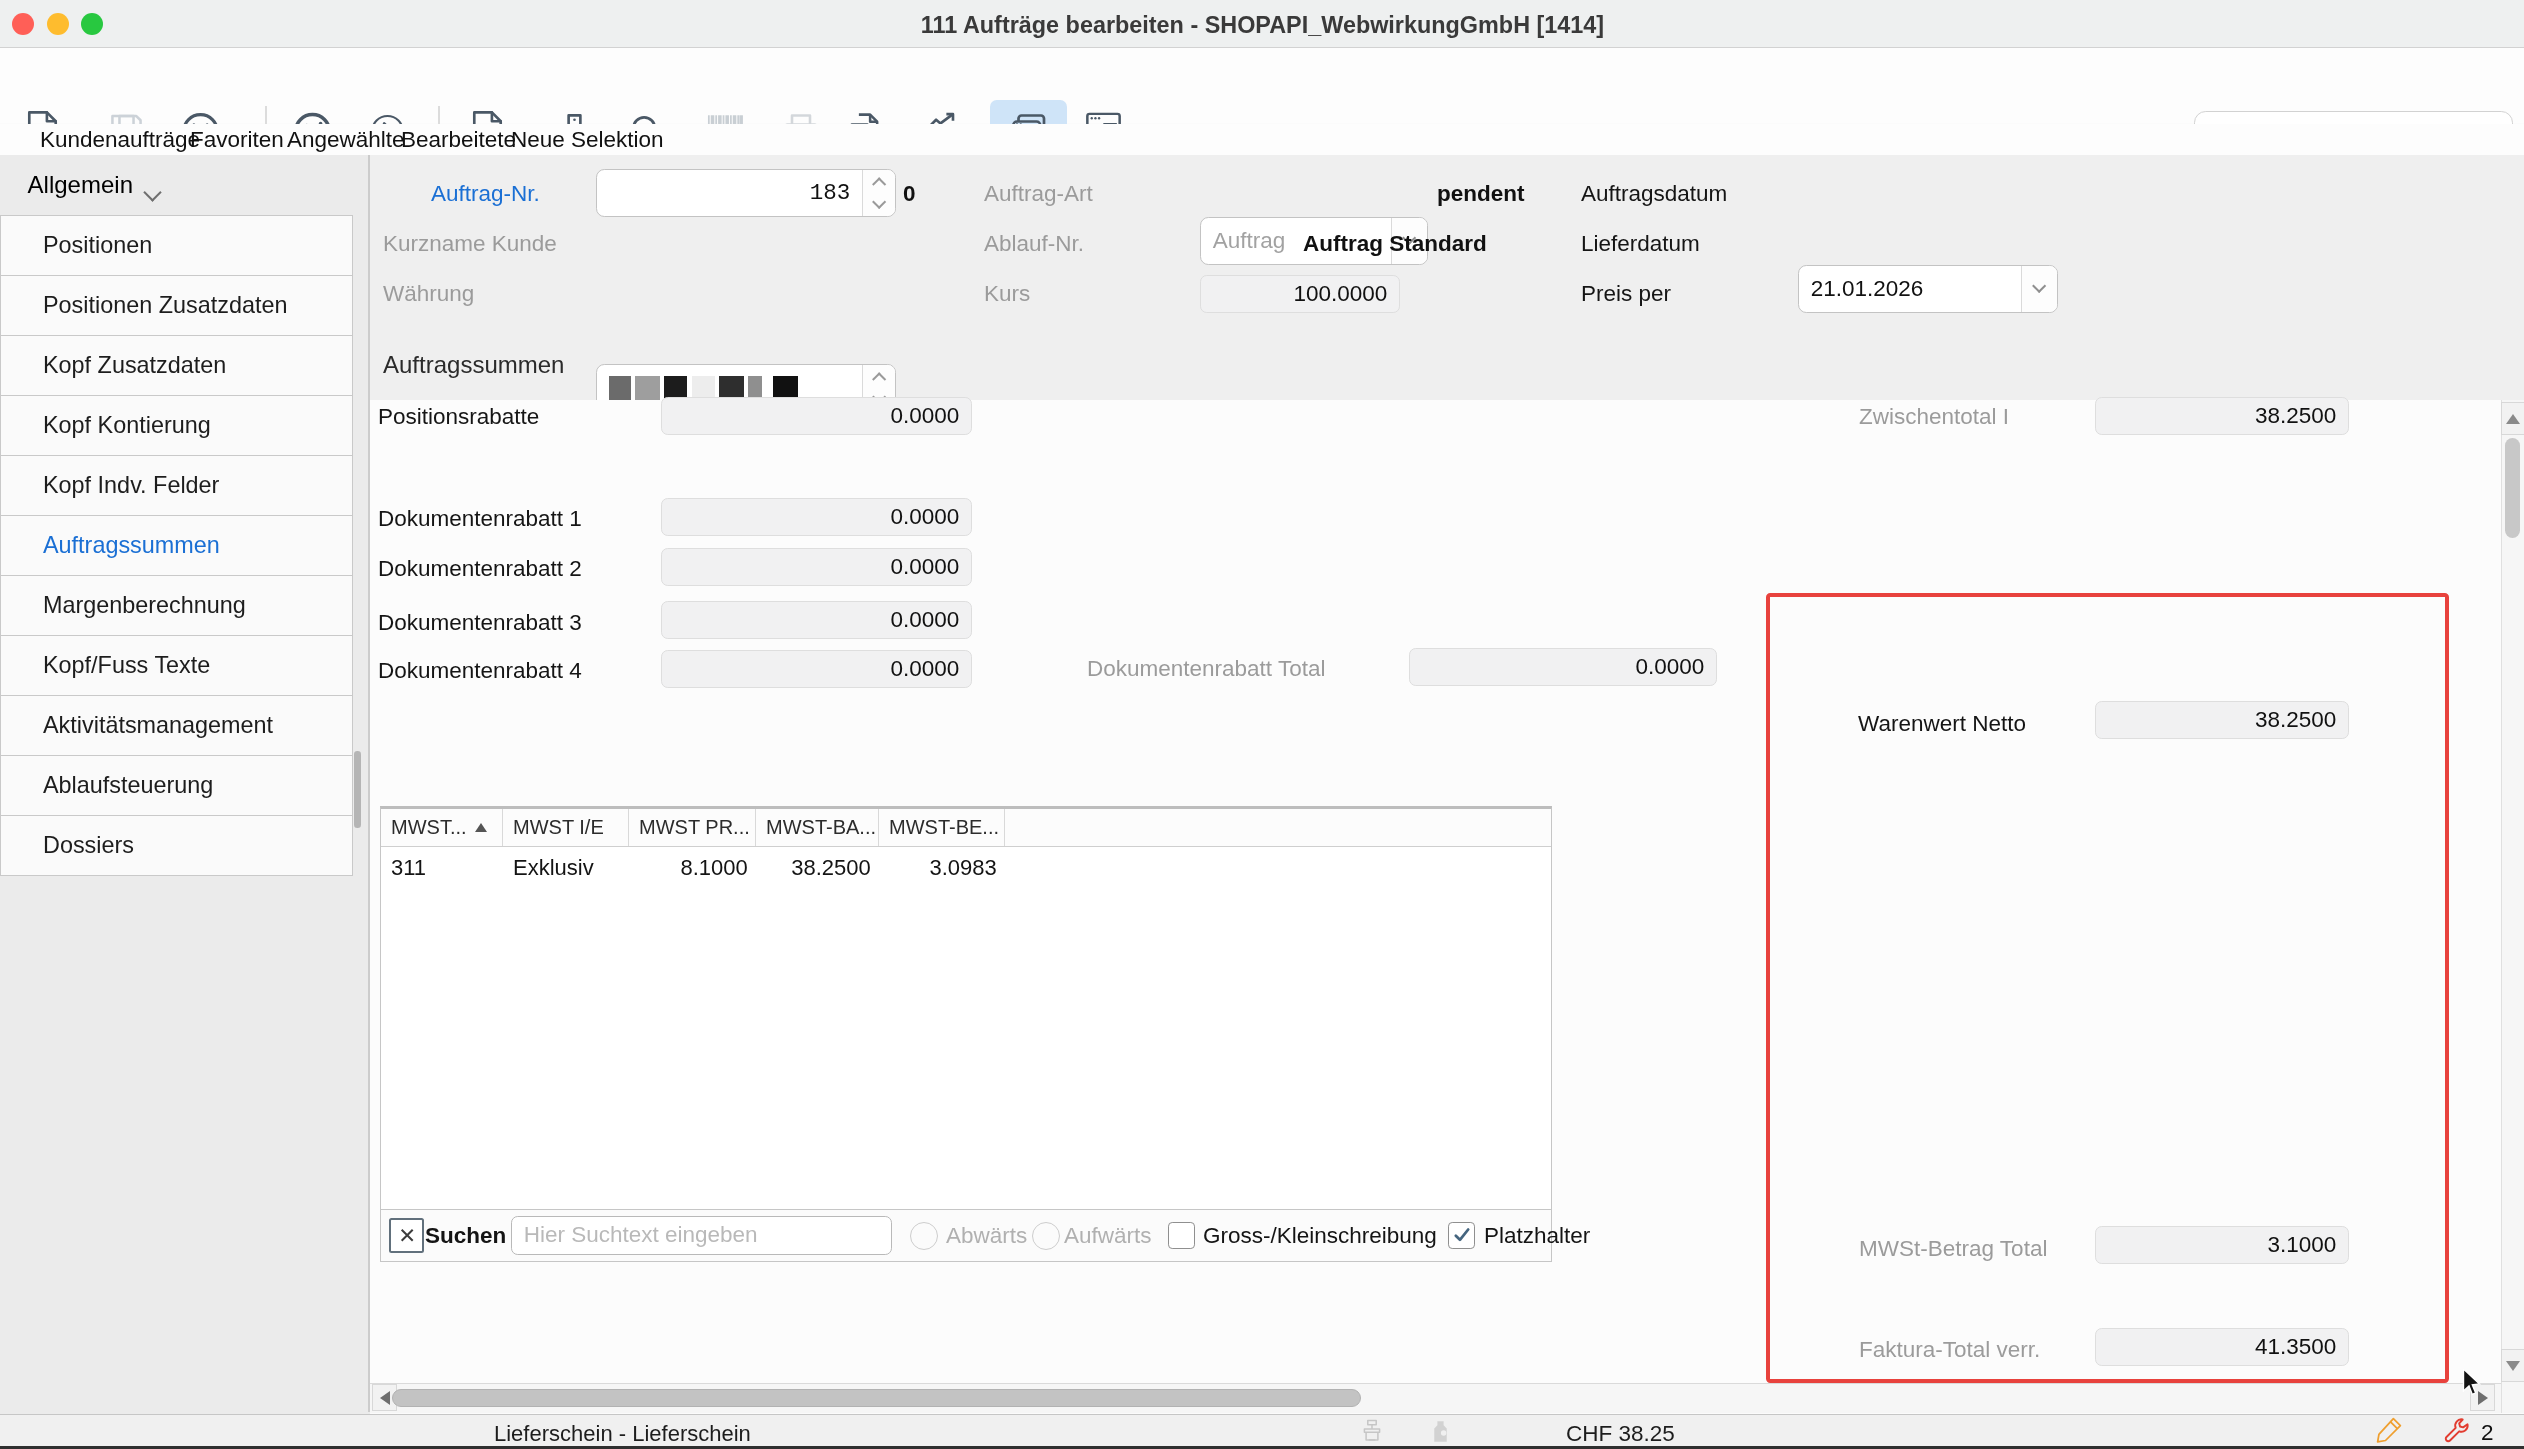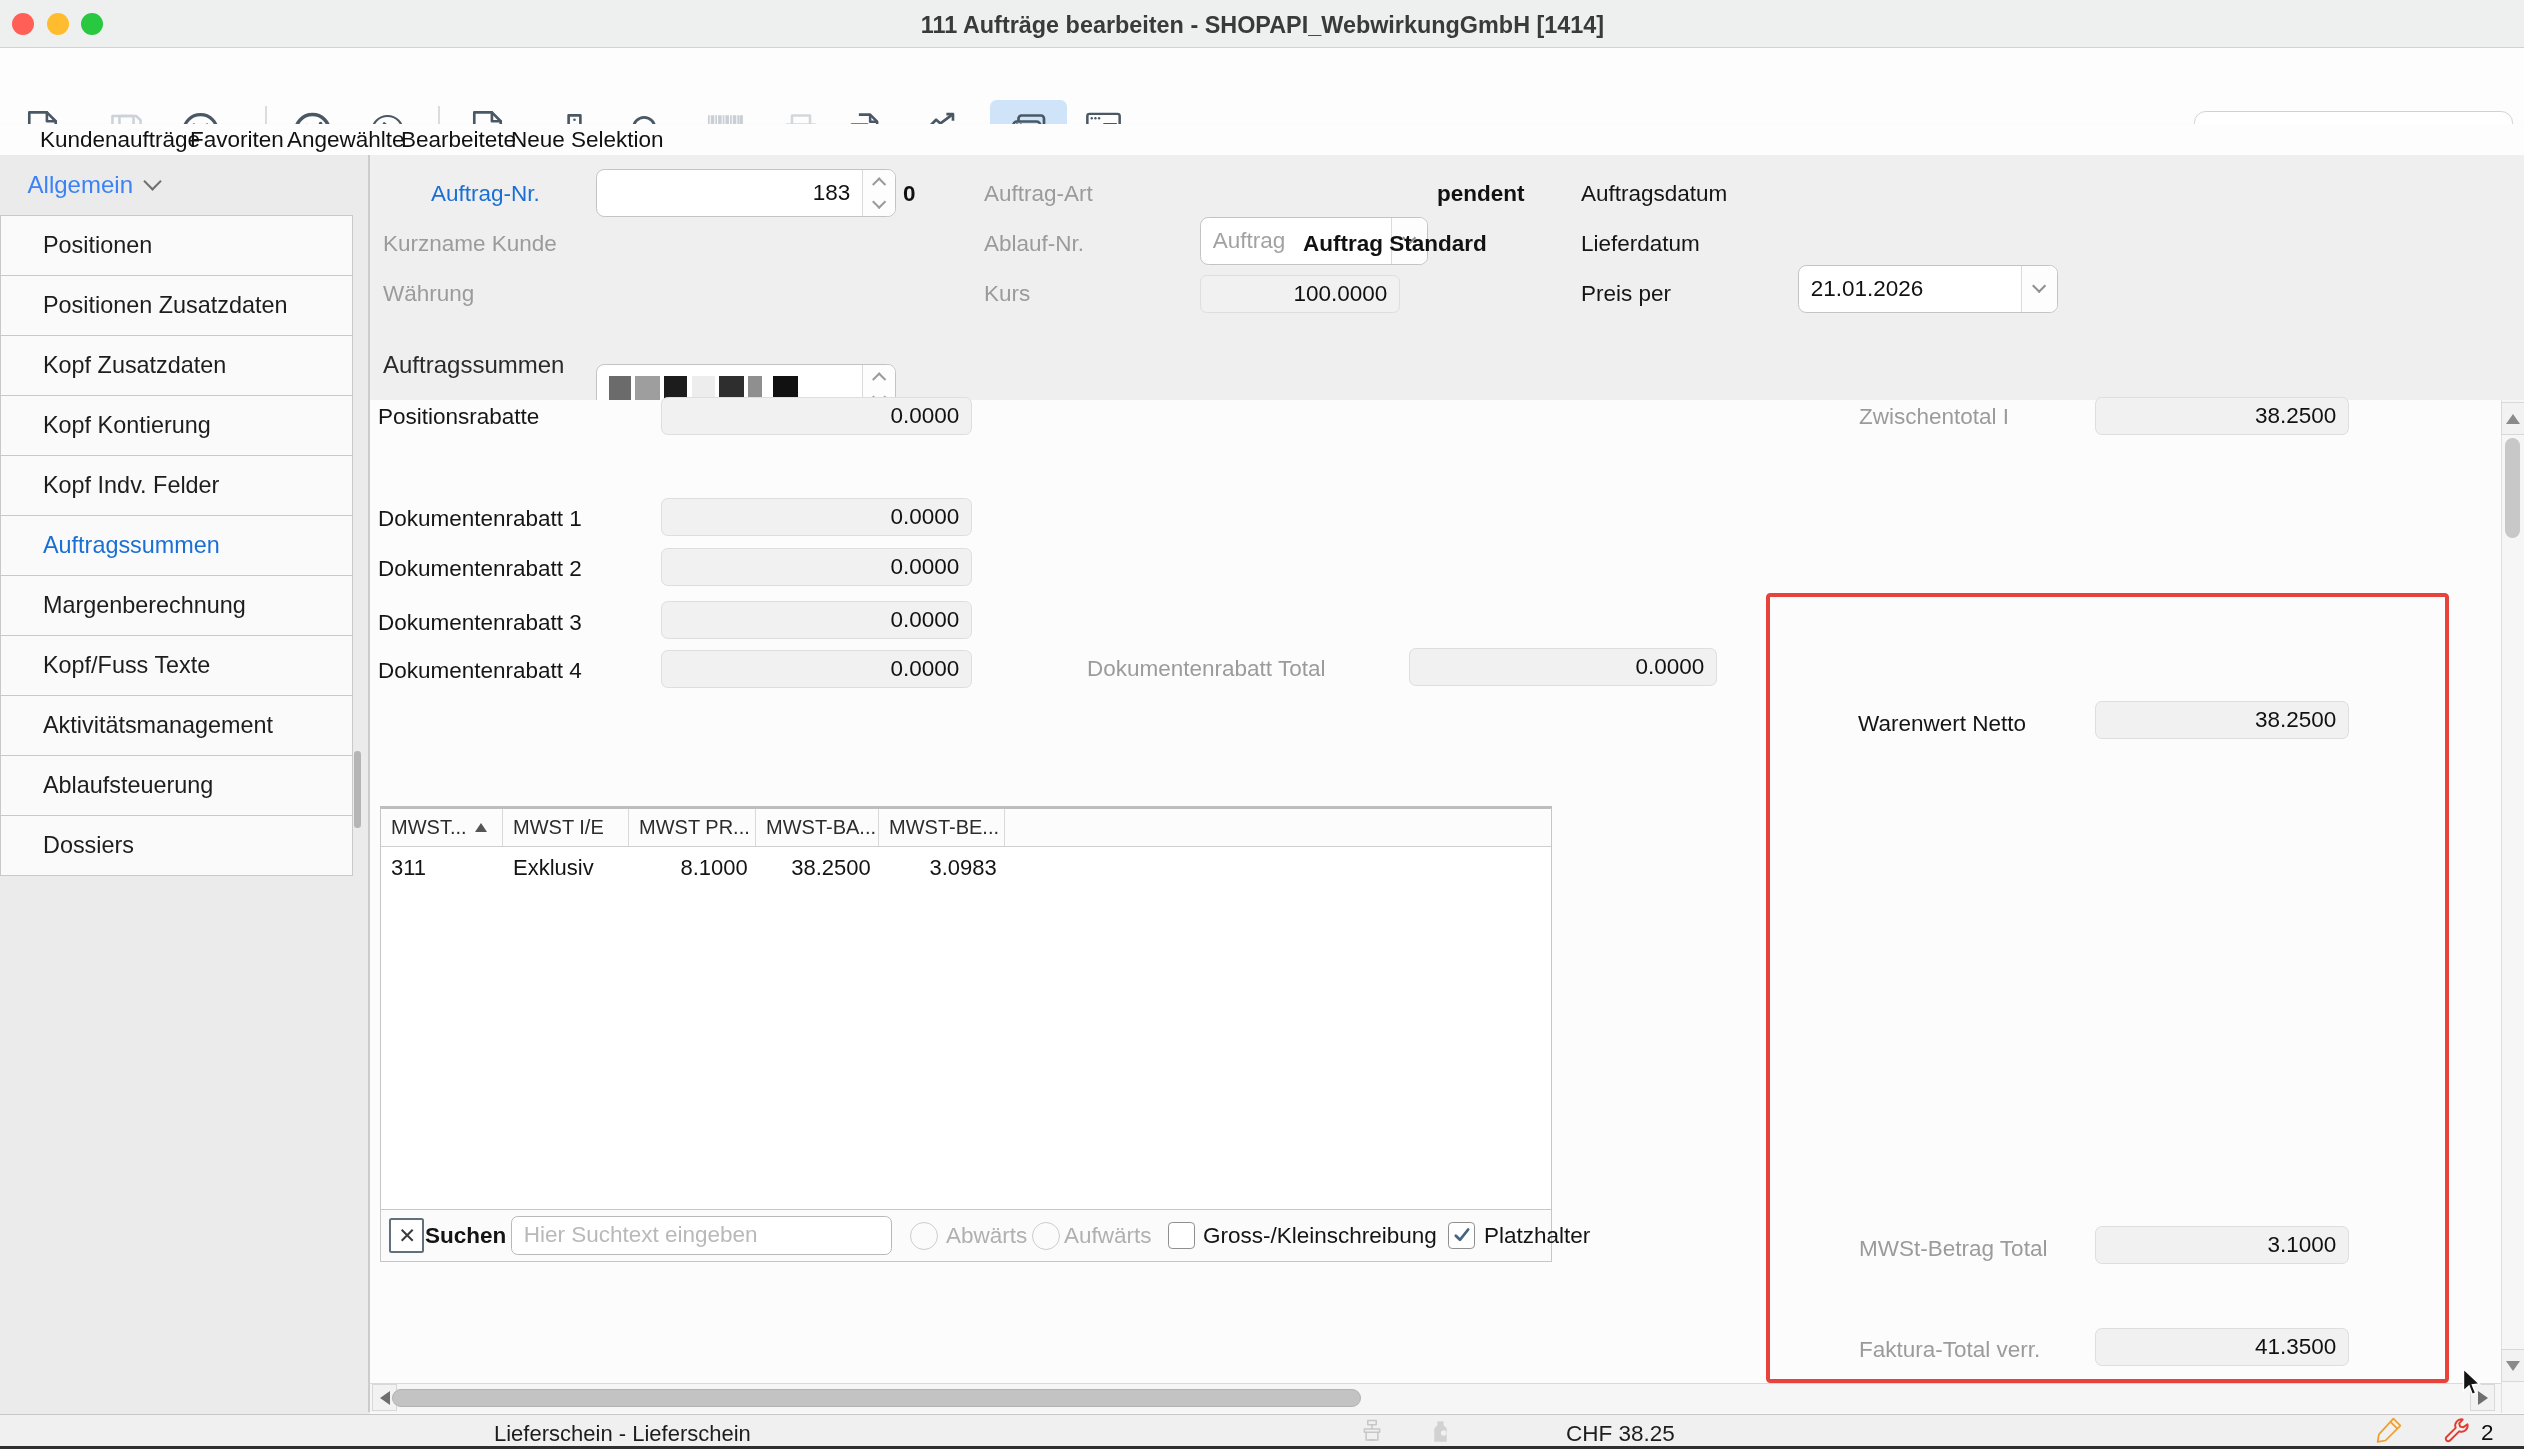--- a/index.html
+++ b/index.html
@@ -15,37 +15,37 @@
   .chev{width:11px;height:11px;border-right:2.5px solid #3c3c3c;border-bottom:2.5px solid #3c3c3c;transform:rotate(45deg);display:inline-block;}
   .vdiv{width:1.7px;background:#dcdcdc;top:58px;height:50px;}
   .activebg{left:990px;top:52px;width:77px;height:65px;background:#cfe4f8;border-radius:6.7px;}
   .topsearch{left:2194px;top:63px;width:319px;height:43px;border:1.7px solid #d2d2d2;border-radius:11.7px;background:#fff;box-sizing:border-box;font-size:24px;color:#444;padding:0 13.4px;outline:none;}
   .topsearch::placeholder{color:#c0c0c0;}
   
   .tabrow{left:0;top:124px;width:2525px;height:32px;background:#fdfdfd;border-bottom:1.7px solid #c9c9c9;box-sizing:border-box;}
   .tab{top:127px;font-size:22.5px;color:#111;white-space:nowrap;cursor:default;}
   
   .sidebg{left:0;top:155px;width:370px;height:1261px;background:#ebebeb;}
-  .sidehead{left:27.6px;top:171px;font-size:24px;color:#3b82f6;display:flex;align-items:center;gap:13.4px;}
+  .sidehead{left:27.6px;top:171px;font-size:24px;color:#000000;display:flex;align-items:flex-end;gap:13.4px;}
   .sidelist{left:0;top:215px;width:353px;border-top:1.7px solid #c9c9c9;}
   .side-item{height:60px;box-sizing:border-box;background:#fafafa;border:1.7px solid #c9c9c9;border-top:none;display:flex;align-items:center;padding-left:42px;font-size:23.4px;color:#1d1d1d;}
   .side-item.active{color:#1a6fd4;}
   .sdivider{left:368px;top:155px;width:1.7px;height:1257px;background:#cccccc;}
   .sthumb{left:354px;top:751px;width:6.7px;height:77px;background:#b5b5b5;border-radius:3.3px;}
   
   .formarea{left:370px;top:155px;width:2155px;height:245px;background:#efefef;}
   .whitearea{left:370px;top:400px;width:2131px;height:983px;background:#fcfcfc;}
   
   .glabel{font-size:22.5px;color:#9b9b9b;white-space:nowrap;}
   .dlabel{font-size:22.5px;color:#151515;white-space:nowrap;}
   .blabel{font-size:22.5px;color:#1a6fd4;white-space:nowrap;}
   .boldtxt{font-size:22.5px;font-weight:600;color:#111;white-space:nowrap;}
   .winput{background:#fff;border:1.7px solid #c3c3c3;border-radius:8.3px;height:48px;box-sizing:border-box;display:flex;align-items:center;position:relative;font-size:22.5px;color:#111;overflow:hidden;}
   .winput .val{flex:1;padding:0 11.7px;white-space:nowrap;}
-  .winput .val.right{text-align:right;}
+  .winput .val.right{text-align:right;font-family:Liberation Mono, monospace;}
   .winput .val.gray{color:#a2a2a2;}
   .spin{width:32px;align-self:stretch;border-left:1.7px solid #dadada;display:flex;flex-direction:column;align-items:center;justify-content:center;gap:7.5px;background:#fdfdfd;}
   .spin .c{width:8.3px;height:8.3px;border-right:2.1px solid #9a9a9a;border-bottom:2.1px solid #9a9a9a;}
   .c.up{transform:rotate(-135deg);}
   .c.down{transform:rotate(45deg);}
   .combo-arrow{width:35px;align-self:stretch;border-left:1.7px solid #dadada;display:flex;align-items:center;justify-content:center;background:#fdfdfd;}
   .rofield{background:#f1f1f2;border:1.7px solid #dedede;border-radius:6.7px;height:38px;box-sizing:border-box;display:flex;align-items:center;justify-content:flex-end;padding-right:11.7px;font-size:22.5px;color:#111;}
   .redact{display:flex;align-items:center;gap:4.2px;}
   .redact i{display:block;height:25px;}
   .sechead{font-size:24px;color:#2b2b2b;}

